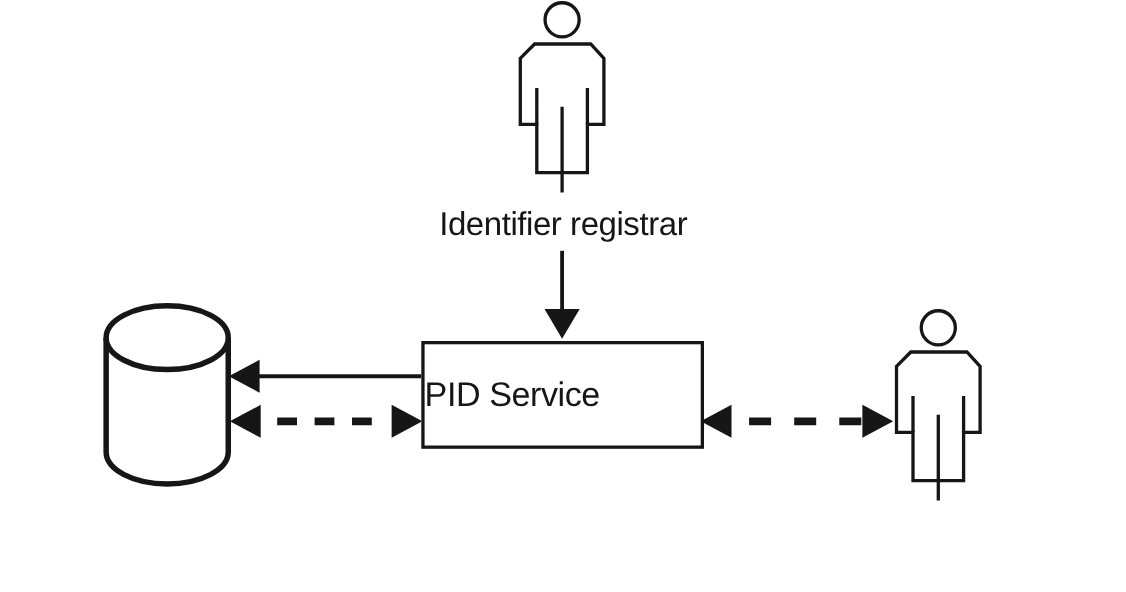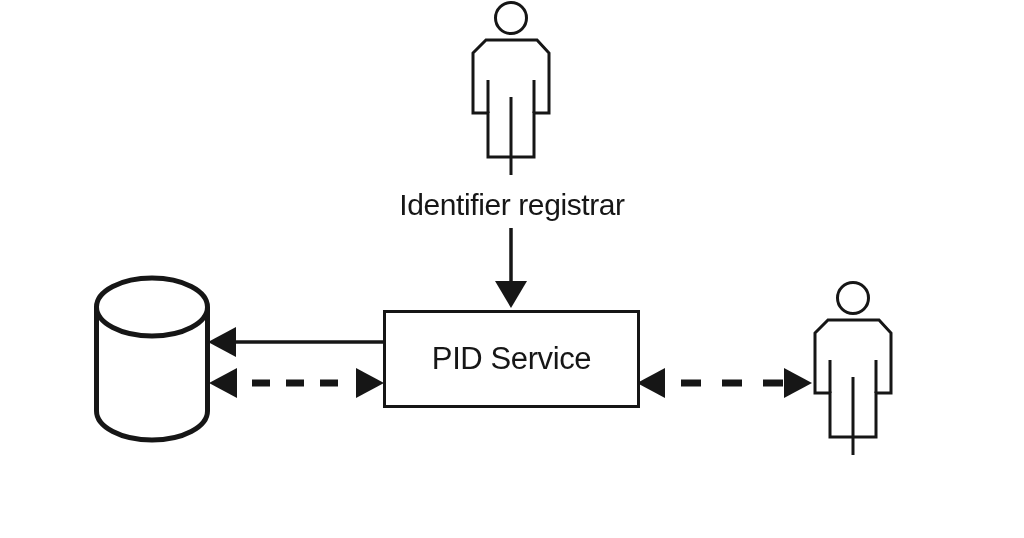--- a/index.html
+++ b/index.html
@@ -42,21 +42,21 @@
     left: 752px; top: 454px; width: 200px;
     line-height: 39px;
     white-space: normal;
   }
   .pid-box {
     position: absolute;
     left: 383px; top: 310px;
     width: 257px; height: 98px;
     border: 3px solid var(--ink);
     background: var(--bg);
-    display: flex; align-items: center; justify-content: center;
+    display: flex; align-items: center; 
     font-size: 31px;
     letter-spacing: -0.4px;
   }
 </style>
 </head>
 <body>
 
 <div class="stage">
 
   <svg class="diagram-layer" viewBox="0 0 1024 538">

